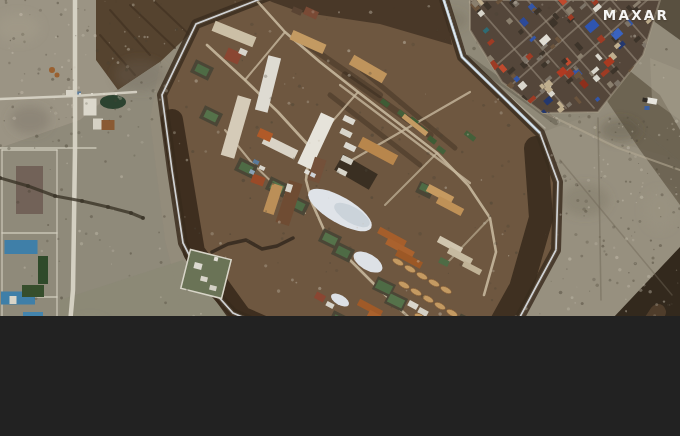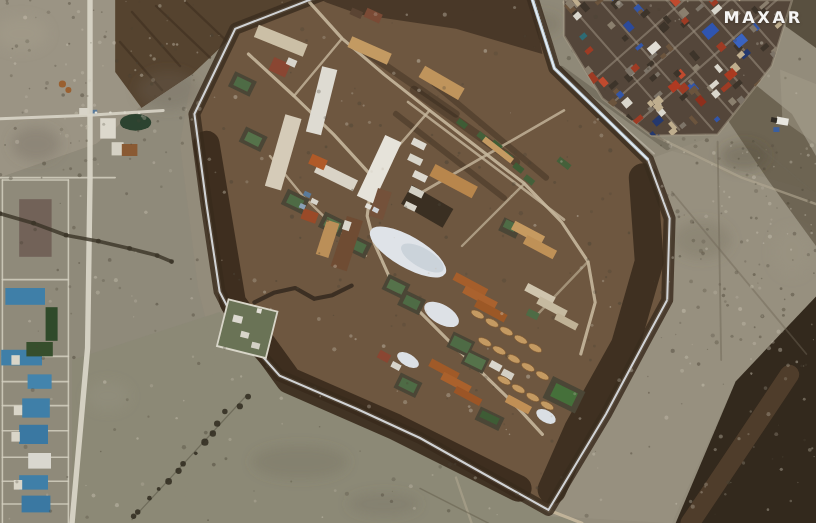--- a/index.html
+++ b/index.html
@@ -1,16 +1,16 @@
 <!DOCTYPE html>
 <html><head>
 <meta charset="utf-8">
 <style>
   html,body{margin:0;padding:0;background:#222;}
-  .stage{position:relative;width:680px;height:436px;overflow:hidden;background:#938c7b;font-family:"DejaVu Sans",sans-serif;}
+  .stage{position:relative;width:680px;height:316px;overflow:hidden;background:#938c7b;font-family:"DejaVu Sans",sans-serif;}
   .stage svg{position:absolute;left:0;top:0;}
   .watermark{
     position:absolute;top:7px;right:11px;
     font-family:"DejaVu Sans",sans-serif;font-weight:bold;font-size:13.5px;
     letter-spacing:2.2px;color:rgba(255,255,255,.95);
     text-shadow:0 1px 2px rgba(55,45,35,.6);user-select:none;
   }
 </style>
 </head>
 <body>

